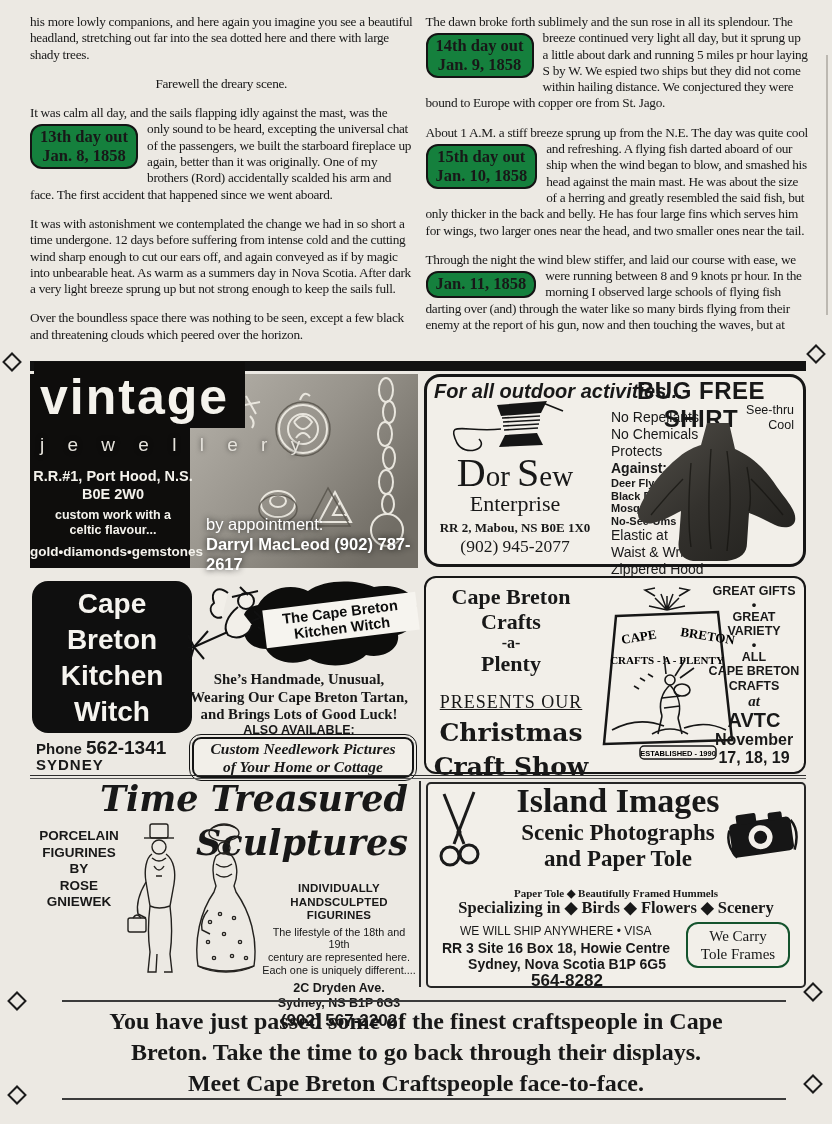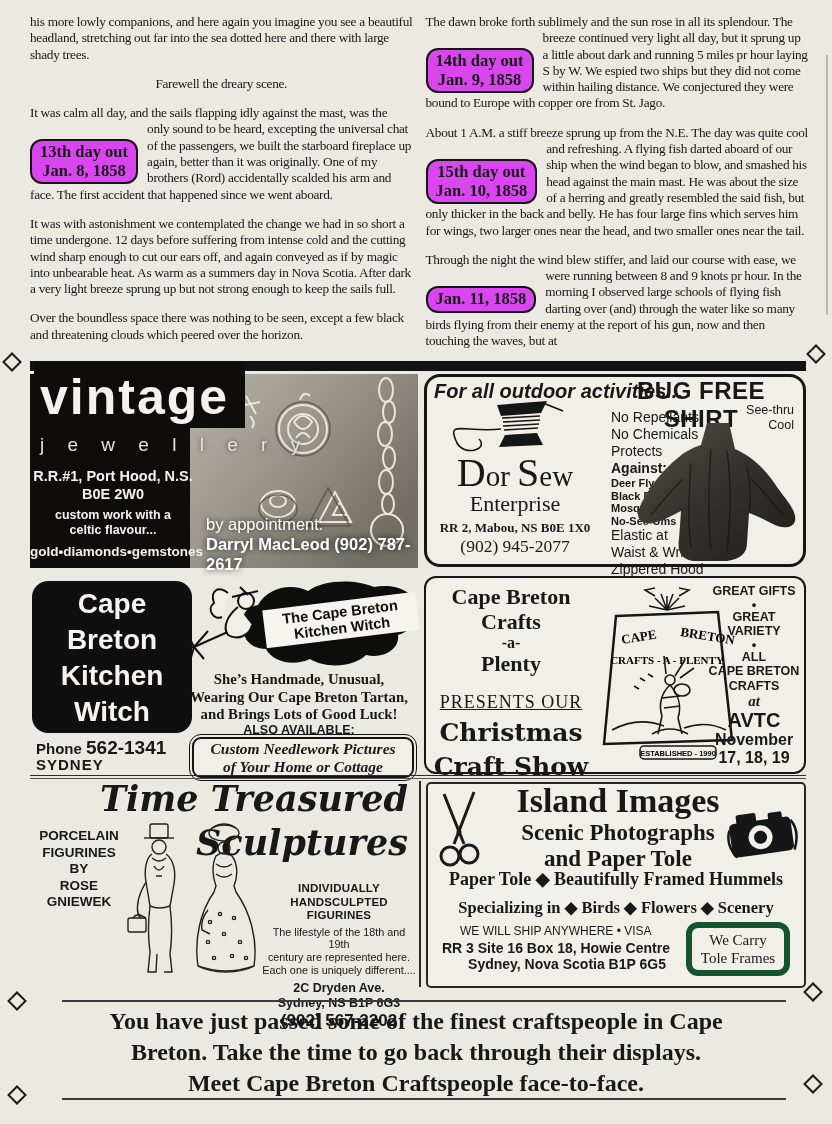--- a/index.html
+++ b/index.html
@@ -14,21 +14,21 @@
   .edge-line { position:absolute; right:4px; top:55px; width:2px; height:260px; background:#bcb8b1; }
 
   
   .journal { position:absolute; top:14px; left:30px; width:778px; display:flex; gap:13px; }
   .jcol { width:385px; font-size:13.3px; line-height:16.3px; letter-spacing:-0.3px; }
   .jcol p { margin-bottom:13px; }
   .jcol p::after { content:""; display:block; clear:both; }
   .farewell { text-align:center; }
   .daybox {
     float:left; border:2.5px solid #141414; border-radius:12px;
-    padding:2px 8px; margin:18px 9px 2px 0; text-align:center; background:#d946ef;
+    padding:2px 8px; margin:3px 9px 2px 0; text-align:center; background:#15803d;
   }
   .daybox b { display:block; font-size:16.5px; line-height:18.5px; letter-spacing:0; }
 
   
   .sepbar { position:absolute; left:30px; top:361px; width:776px; height:10px; background:#121212; }
   .diamond { position:absolute; width:14px; height:14px; border:2.5px solid #1c1c1c; background:#ECE9E3; transform:rotate(45deg); }
   .rule3 { position:absolute; left:30px; top:775px; width:776px; height:4px; border-top:1.6px solid #2c2c2c; border-bottom:1.2px solid #555; }
   .vdiv { position:absolute; left:419px; top:781px; width:2px; height:206px; background:#2a2a2a; }
   .rule-top { position:absolute; left:62px; top:1000px; width:724px; height:2px; background:#3b3b3b; }
   .rule-bot { position:absolute; left:62px; top:1098px; width:724px; height:2px; background:#3b3b3b; }
@@ -126,30 +126,30 @@
   .s-desc { font-size:10.8px; line-height:12.8px; margin-top:3px; }
   .s-addr { font-weight:bold; font-size:12.5px; line-height:15px; margin-top:4px; }
   .s-phone { font-weight:bold; font-size:17px; line-height:20px; }
   .figures-svg { position:absolute; left:86px; top:36px; }
 
   
   .islandad { left:426px; top:782px; width:380px; height:206px; border:2px solid #262626; border-radius:5px; }
   .i-title { position:absolute; left:56px; top:-2px; width:268px; text-align:center; font-weight:bold; font-size:34px; }
   .i-sub1 { position:absolute; left:56px; top:36px; width:268px; text-align:center; font-weight:bold; font-size:23px; }
   .i-sub2 { position:absolute; left:56px; top:62px; width:268px; text-align:center; font-weight:bold; font-size:23px; }
-  .i-line1 { position:absolute; left:0; top:84px; width:100%; text-align:center; font-weight:bold; font-size:18px; }
+  .i-line1 { position:absolute; left:0; top:103px; width:100%; text-align:center; font-weight:bold; font-size:11px; }
   .i-line2 { position:absolute; left:0; top:114px; width:100%; text-align:center; font-weight:bold; font-size:16.5px; }
   .i-ship { position:absolute; left:32px; top:140px; font-family:"Liberation Sans",sans-serif; font-size:12px; }
   .i-addr1 { position:absolute; left:14px; top:156px; width:250px; text-align:left;
              font-family:"Liberation Sans",sans-serif; font-weight:bold; font-size:14px; }
   .i-addr2 { position:absolute; left:14px; top:172px; width:250px; text-align:center;
              font-family:"Liberation Sans",sans-serif; font-weight:bold; font-size:14px; }
   .i-phone { position:absolute; left:14px; top:187px; width:250px; text-align:center;
              font-family:"Liberation Sans",sans-serif; font-weight:bold; font-size:17px; }
-  .i-badge { position:absolute; right:14px; top:138px; width:104px; border:6px solid #14532d; border-radius:12px;
+  .i-badge { position:absolute; right:14px; top:138px; width:104px; border:2px solid #14532d; border-radius:12px;
              text-align:center; font-size:15px; line-height:18px; padding:3px 0; }
   .scissors-svg { position:absolute; left:6px; top:6px; }
   .camera-svg { position:absolute; right:6px; top:20px; transform:rotate(-8deg); }
 
   
   .banner { position:absolute; left:0; top:1006px; width:832px; text-align:center;
             font-weight:bold; font-size:24px; line-height:31px; }
 </style>
 </head>
 <body>
@@ -473,20 +473,21 @@
       <rect x="44" y="10" width="14" height="8" rx="2" fill="#161616"></rect>
       <circle cx="34" cy="33" r="12" fill="#f2efe9"></circle>
         <circle cx="34" cy="33" r="6.5" fill="#161616"></circle>
       <path d="M4,22 q-6,14 4,28 M66,20 q8,12 0,30" stroke="#161616" stroke-width="2.5" fill="none"></path>
     </svg>
     <div class="i-line1">Paper Tole  ◆  Beautifully Framed Hummels</div>
     <div class="i-line2">Specializing in ◆ Birds ◆ Flowers ◆ Scenery</div>
     <div class="i-ship">WE WILL SHIP ANYWHERE  •  VISA</div>
     <div class="i-addr1">RR 3 Site 16 Box 18, Howie Centre</div>
     <div class="i-addr2">Sydney, Nova Scotia B1P 6G5</div>
+    <div class="i-phone">564-8282</div>
     <div class="i-badge">
       <div>We Carry</div>
       <div>Tole Frames</div>
     </div>
   </div>
 
   <div class="rule-top"></div>
   <div class="diamond" style="left:10px;top:994px;"></div>
   <div class="diamond" style="left:806px;top:985px;"></div>
   <div class="banner">

